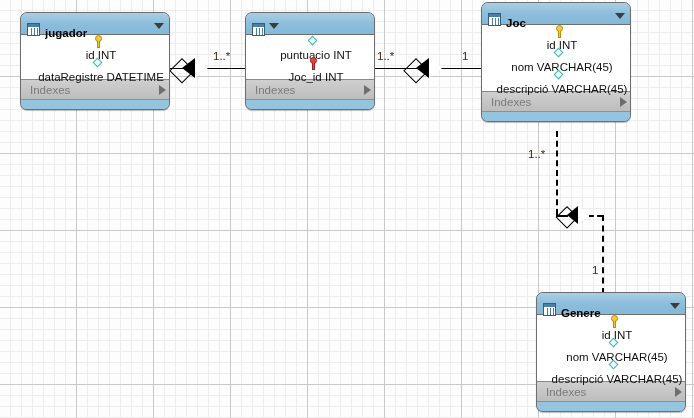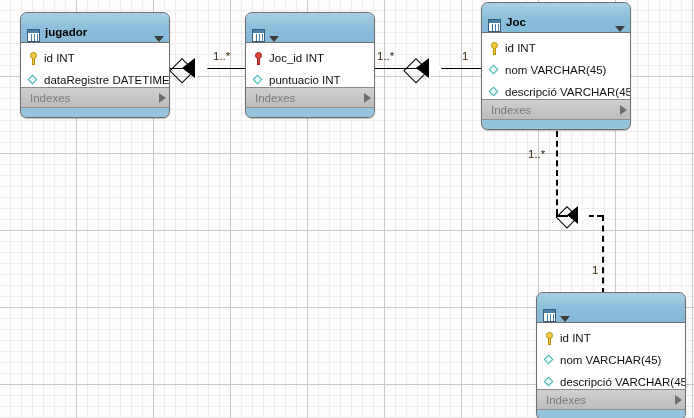--- a/index.html
+++ b/index.html
@@ -40,24 +40,24 @@
     width: 150px;
     box-sizing: border-box;
     border: 1px solid #6e6e6e;
     border-radius: 7px;
     background: #95c4de;
     box-shadow: 0 1px 1px rgba(0,0,0,0.25);
     overflow: hidden;
     z-index: 5;
   }
   .tn-header {
-    height: 30px;
+    height: 22px;
     display: flex;
-    align-items: flex-end;
-    padding: 16px 5px 0 6px;
+    align-items: flex-start;
+    padding: 10px 5px 0 6px;
     background: linear-gradient(to bottom, #a9cfe5 0%, #8dbedb 50%, #84b9d8 100%);
     border-bottom: 1px solid #6e6e6e;
     box-sizing: border-box;
   }
   .tn-title {
     flex: 1 1 auto;
     font-size: 11.5px;
     font-weight: bold;
     color: #000;
     margin-left: 5px;
@@ -100,26 +100,27 @@
     margin-left: 4px;
   }
 
   .tn-body {
     background: #ffffff;
     border-bottom: 1px solid #8a8a8a;
   }
   .tn-row {
     height: 22px;
     display: flex;
-    align-items: flex-end;
+    align-items: center;
     padding-left: 7px;
     box-sizing: border-box;
     font-size: 11.5px;
     color: #111;
     white-space: nowrap;
+    flex-direction: column;
   }
   .tn-row .lbl { margin-left: 5px; line-height: 14px; }
 
   
   .ficon { flex: 0 0 auto; width: 11px; height: 13px; position: relative; }
   .ficon.key-pk::before {
     content: "";
     position: absolute;
     left: 2px; top: 0;
     width: 7px; height: 7px;
@@ -343,26 +344,26 @@
     <div class="tn-strip"></div>
   </div>
 
   <div class="table-node" style="left:245px; top:12px; width:130px;">
     <div class="tn-header">
       <span class="tbl-icon"></span>
       <span class="chev-down"></span>
     </div>
     <div class="tn-body">
       <div class="tn-row">
+        <span class="ficon diamond-plain"></span>
+        <span class="lbl">puntuacio INT</span>
+      </div>
+      <div class="tn-row">
         <span class="ficon key-fk"></span>
         <span class="lbl">Joc_id INT</span>
-      </div>
-      <div class="tn-row">
-        <span class="ficon diamond-plain"></span>
-        <span class="lbl">puntuacio INT</span>
       </div>
     </div>
     <div class="tn-footer">
       <span class="ft-label">Indexes</span>
       <span class="chev-right"></span>
     </div>
     <div class="tn-strip"></div>
   </div>
 
   <div class="table-node" style="left:481px; top:2px; width:150px;">
@@ -388,20 +389,21 @@
     <div class="tn-footer">
       <span class="ft-label">Indexes</span>
       <span class="chev-right"></span>
     </div>
     <div class="tn-strip"></div>
   </div>
 
   <div class="table-node" style="left:536px; top:292px; width:150px;">
     <div class="tn-header">
       <span class="tbl-icon"></span>
+      <span class="tn-title">Genere</span>
       <span class="chev-down"></span>
     </div>
     <div class="tn-body">
       <div class="tn-row">
         <span class="ficon key-pk"></span>
         <span class="lbl">id INT</span>
       </div>
       <div class="tn-row">
         <span class="ficon diamond-plain"></span>
         <span class="lbl">nom VARCHAR(45)</span>

